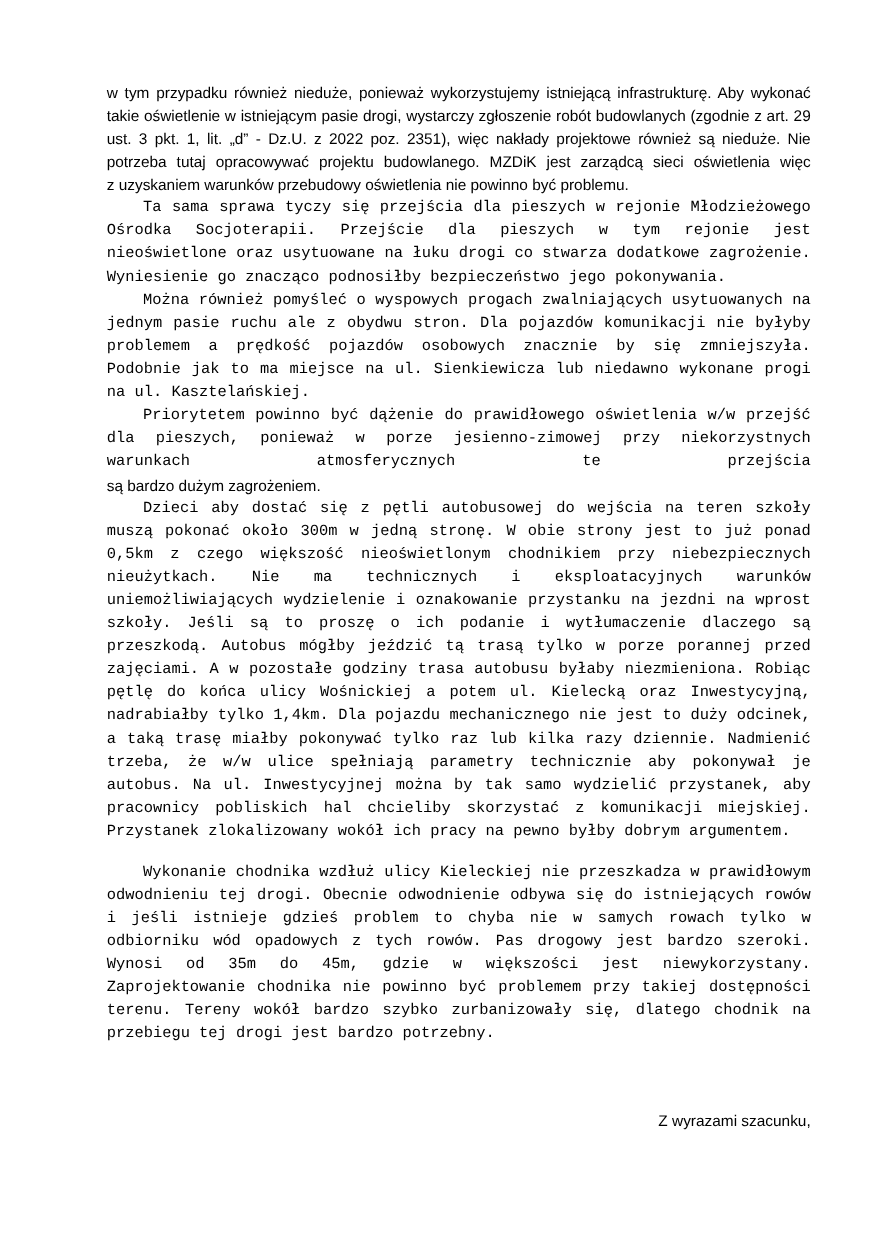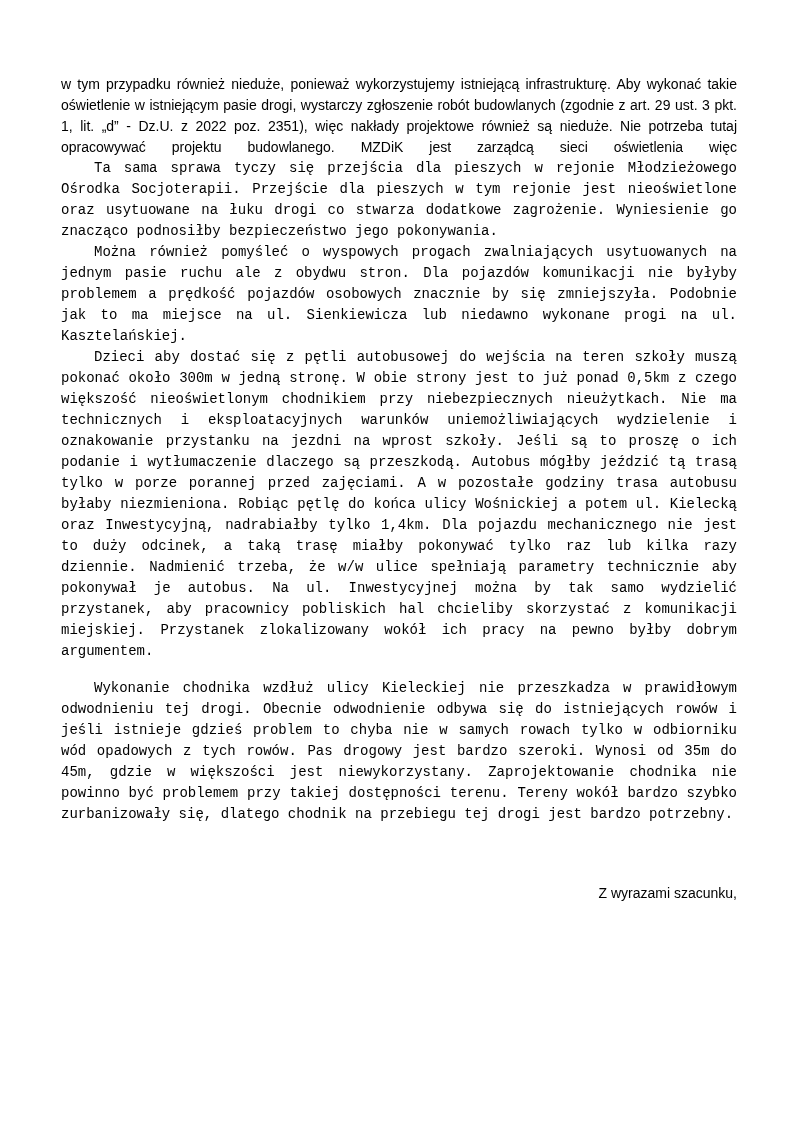--- a/index.html
+++ b/index.html
@@ -16,20 +16,21 @@
     padding:74px 57px 0 61px;
     font-family:"Liberation Sans", sans-serif;
     font-size:14px;
     line-height:21px;
     overflow:hidden;
   }
   .letter-body .para{margin:0;}
   .letter-body .seg{
     text-align:justify;
     text-justify:inter-word;
+    margin-left:36px;
   }
   .letter-body .seg.stretch{
     text-align-last:justify;
   }
   .letter-body .para.indent > .seg:first-child{
     text-indent:33px;
     font-family:Liberation Mono, monospace;
   }
   .letter-body .para.space-before{
     margin-top:16px;
@@ -40,26 +41,31 @@
   }
   .closing div{white-space:pre;margin-top:48px;}
 </style>
 </head>
 <body>
 
 <div class="page">
   <div class="letter-body">
       <div class="para">
         <div class="seg stretch">w tym przypadku również nieduże, ponieważ wykorzystujemy istniejącą infrastrukturę. Aby wykonać takie oświetlenie w istniejącym pasie drogi, wystarczy zgłoszenie robót budowlanych (zgodnie z art. 29 ust. 3 pkt. 1, lit. „d” - Dz.U. z 2022 poz. 2351), więc nakłady projektowe również są nieduże. Nie potrzeba tutaj opracowywać projektu budowlanego. MZDiK jest zarządcą sieci oświetlenia więc</div>
+        <div class="seg">z uzyskaniem warunków przebudowy oświetlenia nie powinno być problemu.</div>
       </div>
       <div class="para indent">
         <div class="seg">Ta sama sprawa tyczy się przejścia dla pieszych w rejonie Młodzieżowego Ośrodka Socjoterapii. Przejście dla pieszych w tym rejonie jest nieoświetlone oraz usytuowane na łuku drogi co stwarza dodatkowe zagrożenie. Wyniesienie go znacząco podnosiłby bezpieczeństwo jego pokonywania.</div>
       </div>
       <div class="para indent">
         <div class="seg">Można również pomyśleć o wyspowych progach zwalniających usytuowanych na jednym pasie ruchu ale z obydwu stron. Dla pojazdów komunikacji nie byłyby problemem a prędkość pojazdów osobowych znacznie by się  zmniejszyła. Podobnie jak to ma miejsce na ul. Sienkiewicza lub niedawno wykonane progi na ul. Kasztelańskiej.</div>
+      </div>
+      <div class="para indent">
+        <div class="seg stretch">Priorytetem powinno być dążenie do prawidłowego oświetlenia w/w przejść dla pieszych, ponieważ w porze jesienno-zimowej przy niekorzystnych warunkach atmosferycznych te przejścia</div>
+        <div class="seg">są bardzo dużym zagrożeniem.</div>
       </div>
       <div class="para indent">
         <div class="seg">Dzieci aby dostać się z pętli autobusowej do wejścia na teren szkoły muszą pokonać około 300m w jedną stronę. W obie strony jest to już ponad 0,5km z czego większość nieoświetlonym chodnikiem przy niebezpiecznych nieużytkach. Nie ma technicznych i eksploatacyjnych warunków uniemożliwiających wydzielenie i oznakowanie przystanku na jezdni na wprost szkoły. Jeśli są to proszę o ich podanie i wytłumaczenie dlaczego są przeszkodą. Autobus mógłby jeździć tą trasą tylko w porze porannej przed zajęciami. A w pozostałe godziny trasa autobusu byłaby niezmieniona. Robiąc pętlę do końca ulicy Wośnickiej a potem ul. Kielecką oraz Inwestycyjną, nadrabiałby tylko 1,4km. Dla pojazdu mechanicznego nie jest to duży odcinek, a taką trasę miałby pokonywać tylko raz lub kilka razy dziennie. Nadmienić trzeba, że w/w ulice spełniają parametry technicznie aby pokonywał je autobus. Na ul. Inwestycyjnej można by tak samo wydzielić przystanek, aby pracownicy pobliskich hal chcieliby skorzystać z komunikacji miejskiej. Przystanek zlokalizowany wokół ich pracy na pewno byłby dobrym argumentem.</div>
       </div>
       <div class="para indent space-before">
         <div class="seg">Wykonanie chodnika wzdłuż ulicy Kieleckiej nie przeszkadza w prawidłowym odwodnieniu tej drogi. Obecnie odwodnienie odbywa się do istniejących rowów i jeśli istnieje gdzieś problem to chyba nie w samych rowach tylko w odbiorniku wód opadowych z tych rowów. Pas drogowy jest bardzo szeroki. Wynosi od 35m do 45m, gdzie w większości jest niewykorzystany. Zaprojektowanie chodnika nie powinno być problemem przy takiej dostępności terenu. Tereny wokół bardzo szybko zurbanizowały się, dlatego chodnik na przebiegu tej drogi jest bardzo potrzebny.</div>
       </div>
     </div>
   <div class="closing">
     <div>Z wyrazami szacunku,</div>

